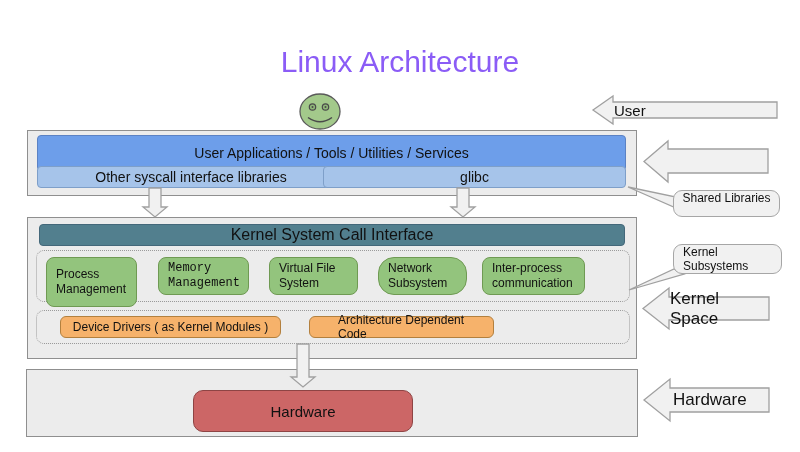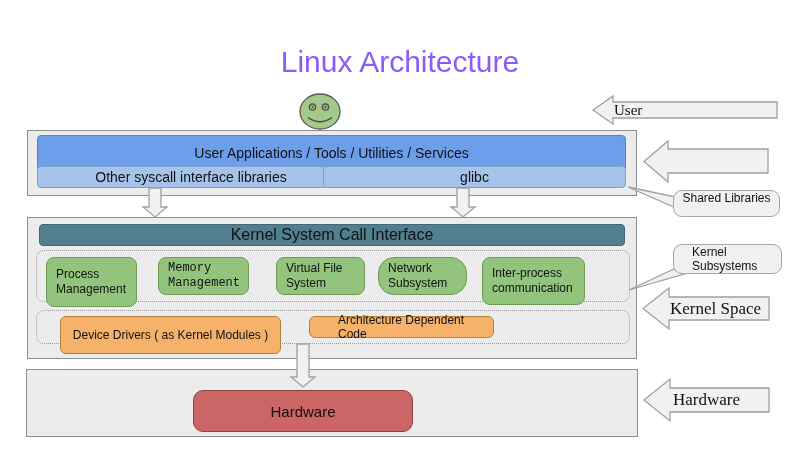--- a/index.html
+++ b/index.html
@@ -14,28 +14,28 @@
   .blue-light{background:var(--library-blue);border:1px solid #7e9fc9;}
   .teal{background:var(--syscall-teal);border:1px solid #44687a;}
   .dotted{border:1.5px dotted #9a9a9a;border-radius:8px;box-sizing:border-box;}
   .greenbox{background:var(--subsystem-green);border:1px solid #6f9a53;border-radius:8px;
             font-size:12px;line-height:1.28;display:flex;align-items:center;
             padding-left:9px;box-sizing:border-box;}
   .orangebox{background:var(--module-orange);border:1px solid #b3803e;border-radius:6px;
              font-size:12px;display:flex;align-items:center;justify-content:center;box-sizing:border-box;}
   .redbox{background:var(--hardware-red);border:1px solid #8e4444;border-radius:10px;
           font-size:15px;display:flex;align-items:center;justify-content:center;box-sizing:border-box;}
-  .arrow{display:flex;align-items:center;font-family:Liberation Serif, serif;}
+  .arrow{display:flex;align-items:center;}
   .arrow svg{position:absolute;inset:0;overflow:visible;}
   .arrow .lbl{position:relative;z-index:1;}
   .arrow polygon,.pointer polygon{fill:var(--arrow-gray);stroke:#a0a0a0;stroke-width:1.3;}
   .callout{background:var(--arrow-gray);border:1px solid #a6a6a6;border-radius:9px;
            display:flex;justify-content:center;font-size:12px;
            box-sizing:border-box;z-index:2;}
-  .callout.left{justify-content:flex-start;padding-left:18px;line-height:1.2;}
+  .callout.left{justify-content:flex-start;padding-left:9px;line-height:1.2;}
   .pointer{z-index:1;}
 </style>
 </head>
 <body>
 
 <div class="abs title" style="top:45px;">Linux Architecture</div>
 
 <svg class="abs" style="left:298px;top:92px;" width="44" height="40" viewBox="0 0 44 40">
   <ellipse cx="22" cy="19.5" rx="20" ry="17.5" fill="#a3c98b" stroke="#5a5a5a" stroke-width="1.3"></ellipse>
   <circle cx="14.5" cy="15" r="3.2" fill="#8fb878" stroke="#4a4a4a" stroke-width="1.2"></circle>
@@ -61,32 +61,32 @@
   <span>Kernel System Call Interface</span>
 </div>
 
 <div class="abs dotted" style="left:36px;top:250px;width:594px;height:52px;"></div>
 <div class="abs greenbox" style="left:46px;top:257px;width:91px;height:50px;">
   <span>Process Management</span>
 </div>
 <div class="abs greenbox" style="left:158px;top:257px;width:91px;height:38px;font-family:Liberation Mono, monospace;">
   <span>Memory Management</span>
 </div>
-<div class="abs greenbox" style="left:269px;top:257px;width:89px;height:38px;margin-left:7px;">
+<div class="abs greenbox" style="left:269px;top:257px;width:89px;height:38px;">
   <span>Virtual File System</span>
 </div>
 <div class="abs greenbox" style="left:378px;top:257px;width:89px;height:38px;border-radius:16px;">
   <span>Network Subsystem</span>
 </div>
-<div class="abs greenbox" style="left:482px;top:257px;width:103px;height:48px;">
+<div class="abs greenbox" style="left:482px;top:257px;width:103px;height:38px;">
   <span>Inter-process communication</span>
 </div>
 
 <div class="abs dotted" style="left:36px;top:310px;width:594px;height:34px;"></div>
-<div class="abs orangebox" style="left:60px;top:316px;width:221px;height:38px;">
+<div class="abs orangebox" style="left:60px;top:316px;width:221px;height:22px;">
   <span>Device Drivers ( as Kernel Modules )</span>
 </div>
 <div class="abs orangebox" style="left:309px;top:316px;width:185px;height:22px;padding-left:28px;">
   <span>Architecture Dependent Code</span>
 </div>
 
 <div class="abs panel" style="left:26px;top:369px;width:612px;height:68px;"></div>
 <div class="abs redbox" style="left:193px;top:390px;width:220px;height:42px;">
   <span>Hardware</span>
 </div>

